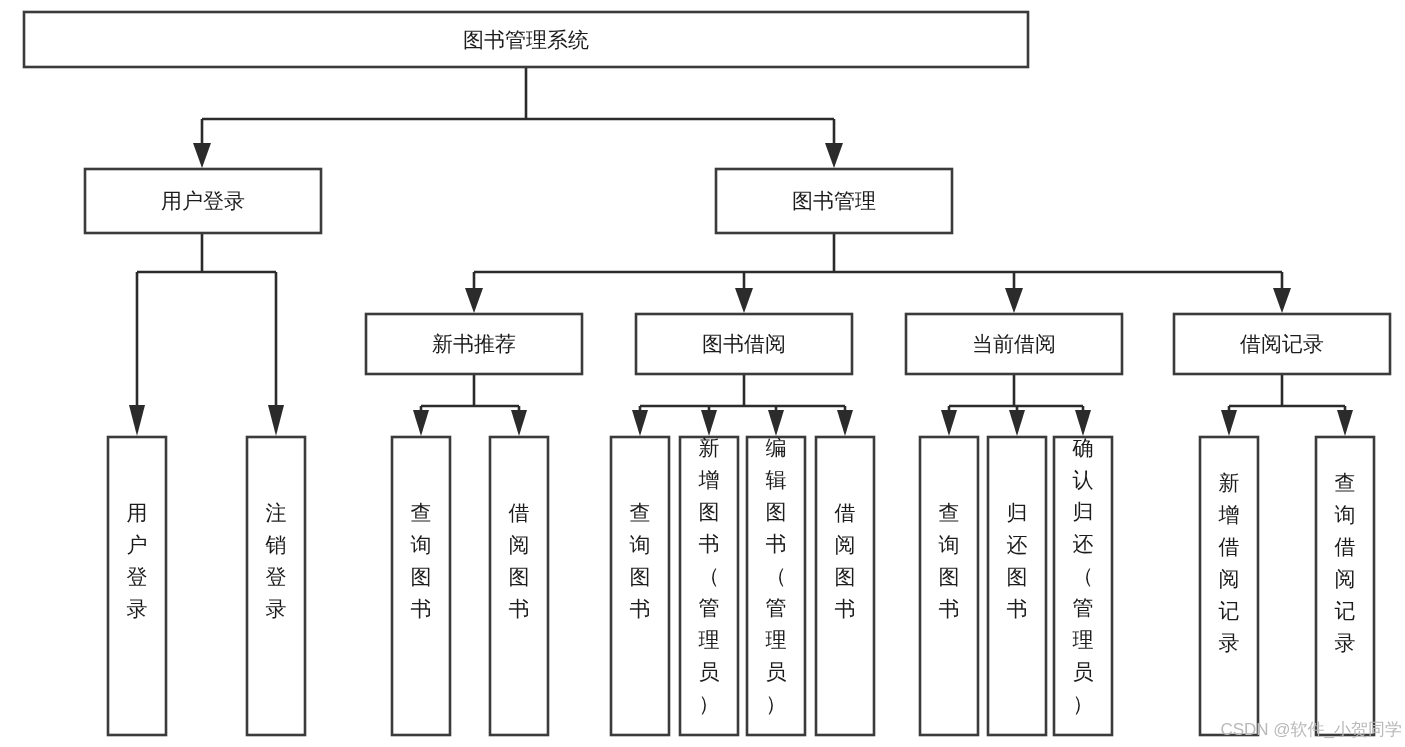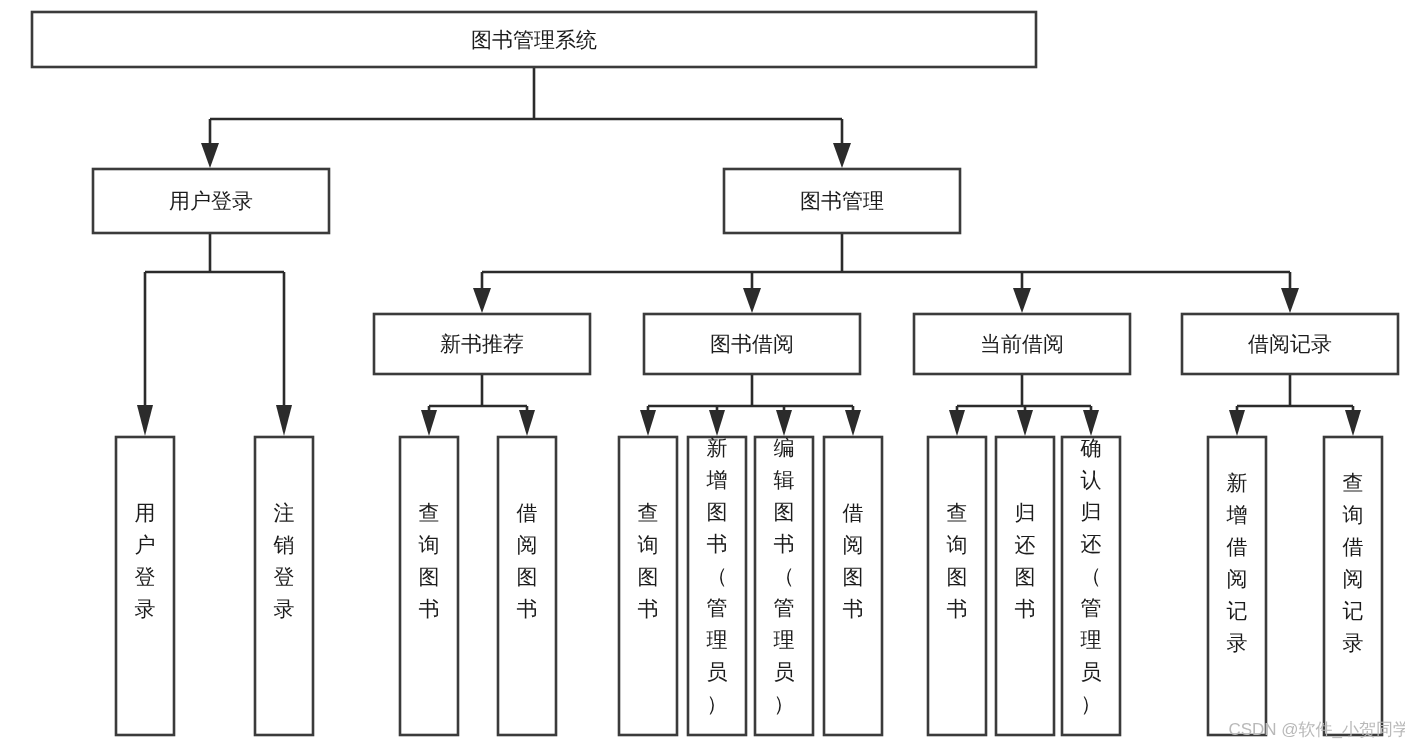--- a/index.html
+++ b/index.html
@@ -9,21 +9,21 @@
   }
   body {
     width: 1405px;
     height: 747px;
     font-family: "Liberation Sans", "DejaVu Sans", sans-serif;
     overflow: hidden;
     position: relative;
   }
   #diagram-root {
     position: absolute;
-    left: 12px;
+    left: 4px;
     top: 0;
     width: 1130px;
     height: 747px;
   }
   svg.diagram-canvas {
     display: block;
     width: 1405px;
     height: 747px;
   }
   .node-box {

